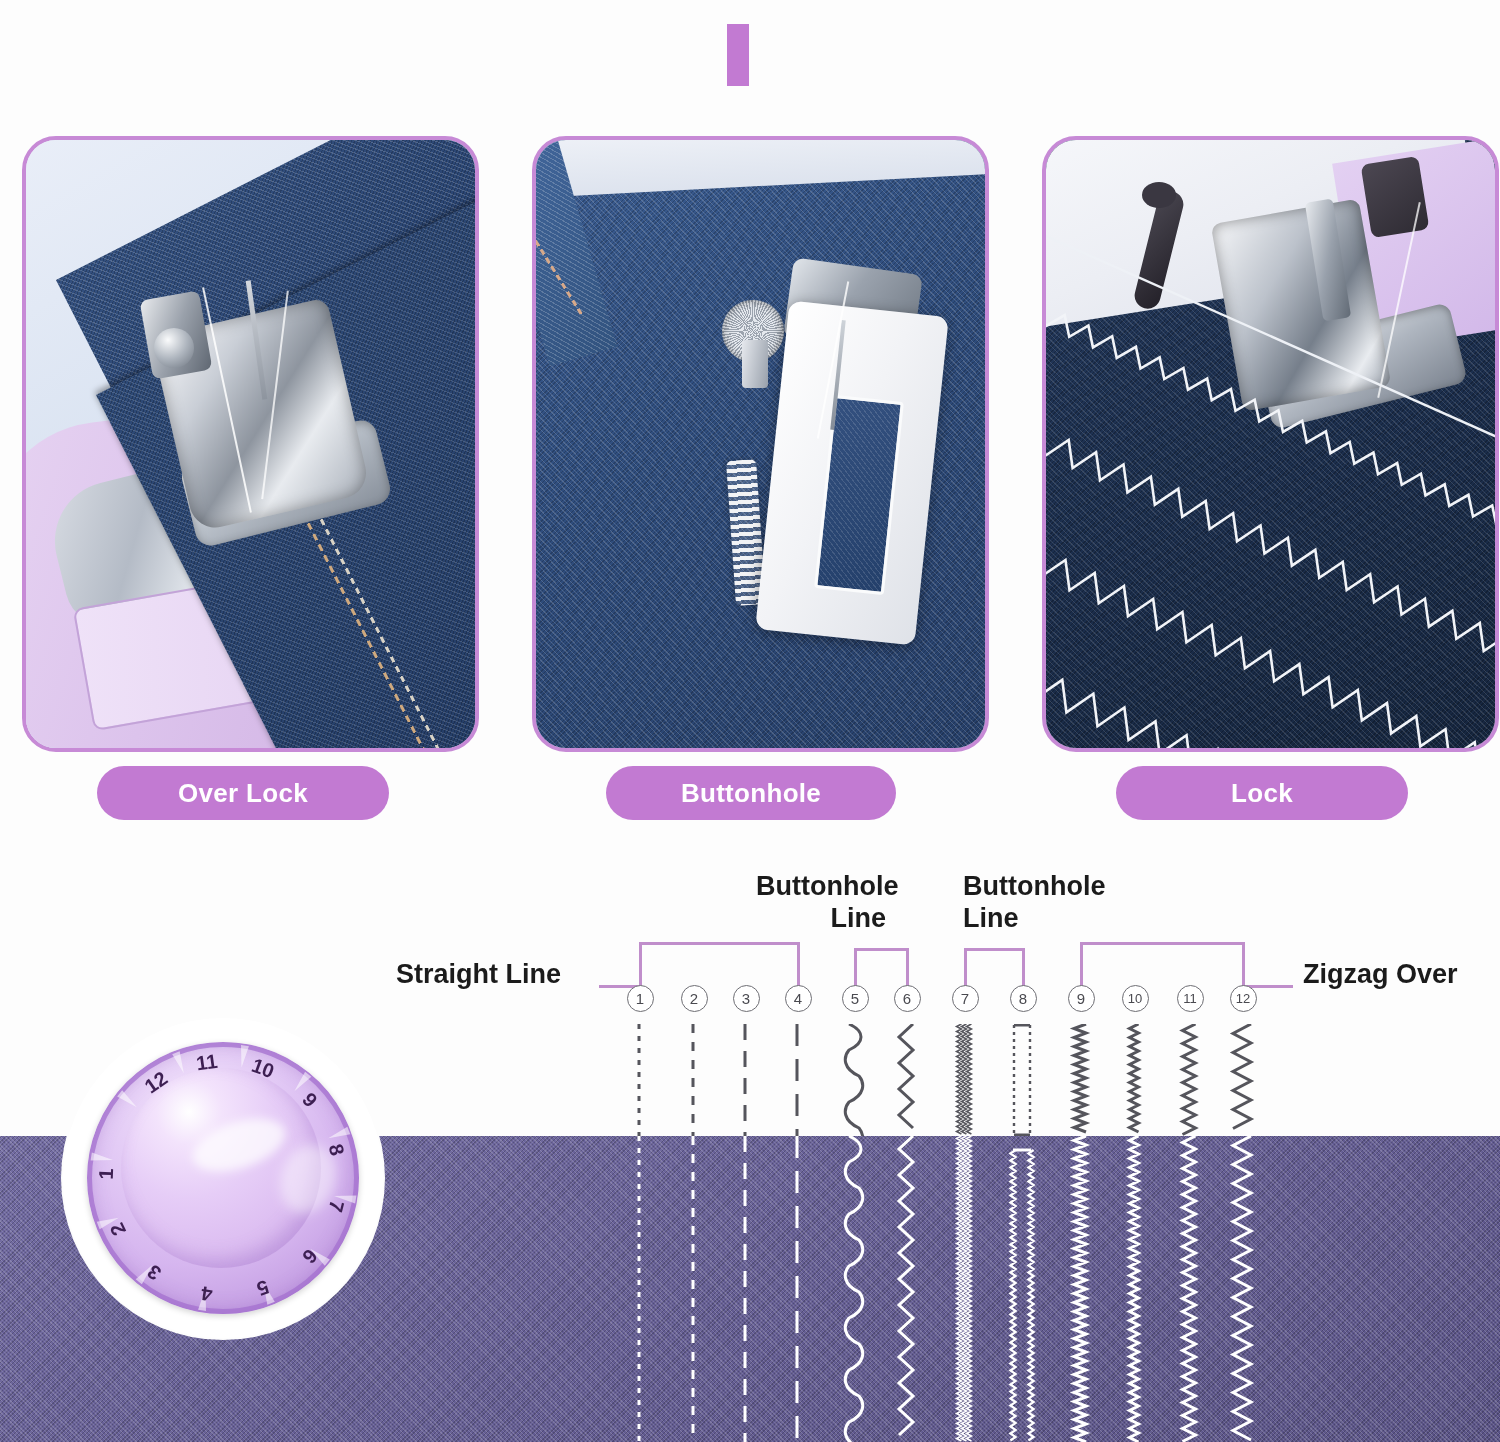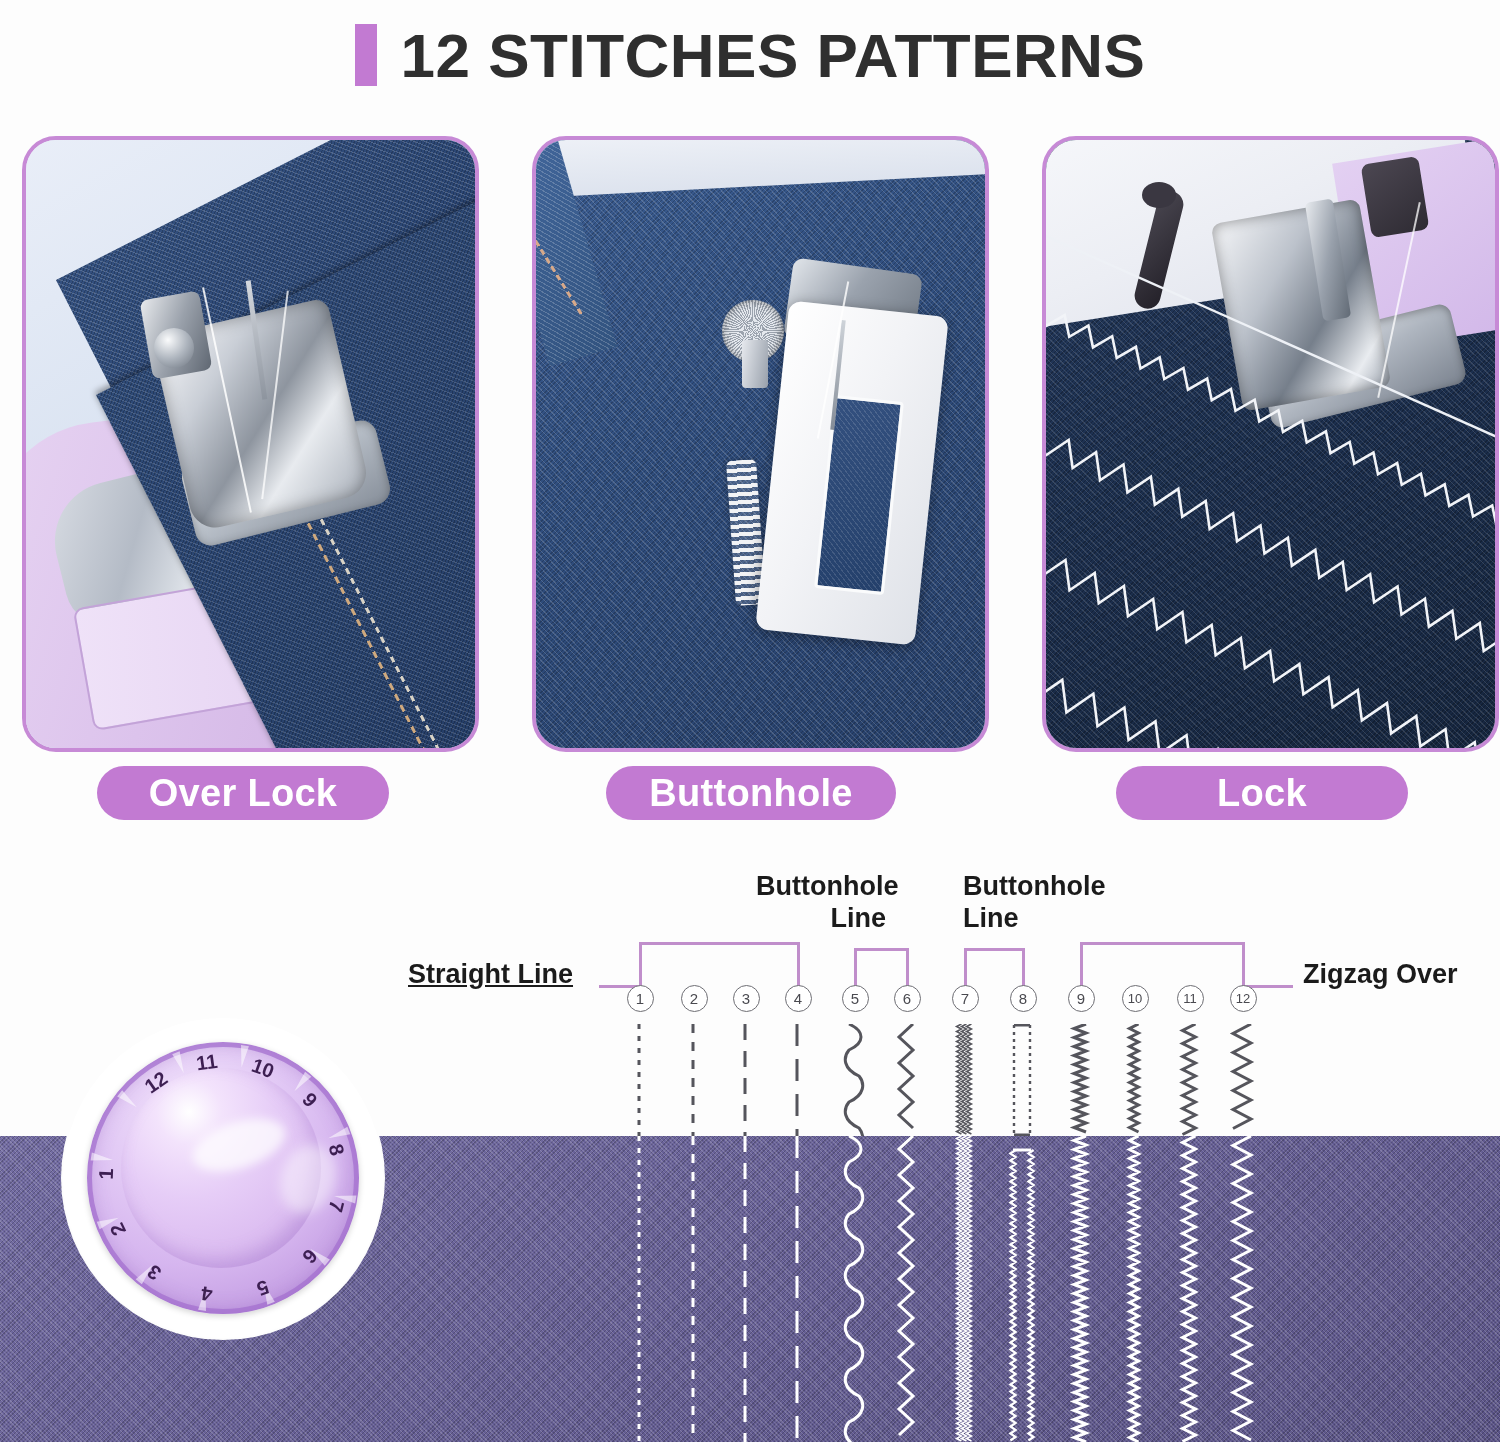--- a/index.html
+++ b/index.html
@@ -164,34 +164,34 @@
     background:rgba(255,255,255,.75);transform:rotate(12deg);}
   .p3-fray{position:absolute;left:-10px;top:58px;width:290px;height:26px;
     background:repeating-linear-gradient(90deg,#2a4063 0 2px,transparent 2px 5px);
     transform:rotate(22deg);}
   .p3-zig{position:absolute;left:-40px;width:640px;height:40px;transform-origin:0 0;}
 
   
   .caption-pill{
     position:absolute;top:766px;height:54px;border-radius:27px;
     background:#c27ad2;display:flex;align-items:center;justify-content:center;
-    color:#ffffff;font-size:38px;font-weight:bold;letter-spacing:.3px;
+    color:#ffffff;font-size:26px;font-weight:bold;letter-spacing:.3px;
   }
   #caption-pill-0{left:97px;width:292px;}
   #caption-pill-1{left:606px;width:290px;}
   #caption-pill-2{left:1116px;width:292px;}
 
   
   #diagram{position:absolute;left:0;top:860px;width:1500px;height:582px;}
 
   .grp-label{
     position:absolute;color:#1b1b1b;font-size:27px;font-weight:bold;
     line-height:32px;white-space:pre-line;
   }
-  #grp-label-0{left:408px;top:958px;text-align:right;text-decoration:underline;}
+  #grp-label-0{left:396px;top:958px;text-align:right;}
   #grp-label-1{left:756px;top:870px;width:130px;text-align:right;}
   #grp-label-2{left:963px;top:870px;width:140px;text-align:left;}
   #grp-label-3{left:1303px;top:958px;text-align:left;}
 
   .bracket{position:absolute;}
   .bracket .bar{position:absolute;height:3px;background:#c08ecb;}
   .bracket .leg{position:absolute;width:3px;background:#c08ecb;}
   .bracket .tail{position:absolute;height:3px;background:#c08ecb;}
 
   .num-circle{
@@ -256,21 +256,20 @@
   }
   .dial-tick i{display:block;width:0;height:0;margin:0 auto;
     border-left:4.5px solid transparent;border-right:4.5px solid transparent;
     border-top:22px solid rgba(255,255,255,.55);}
 </style>
 </head>
 <body>
 
 <div id="header">
   <div id="accent-bar"></div>
-  <div id="page-title">12 STITCHES PATTERNS</div>
 </div>
 
 <div class="photo-card" id="photo-card-0">
   <div class="photo-inner">
     <div class="p1-bg"></div>
     <div class="p1-machine"></div>
     <div class="p1-metalplate"></div>
     <div class="p1-plate"></div>
     <div class="p1-denim"></div>
     <div class="p1-denim2"></div>

